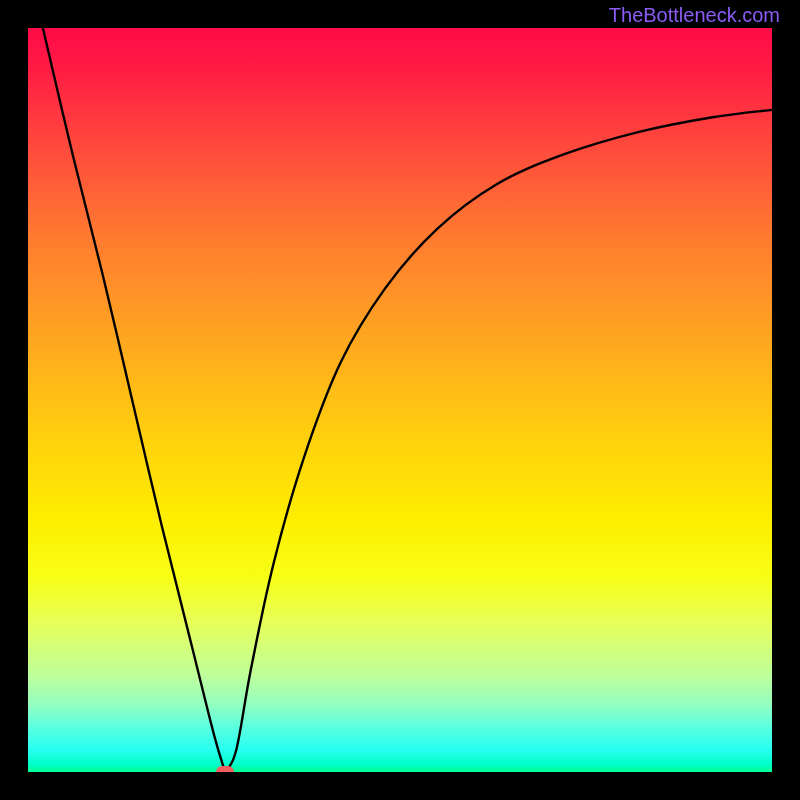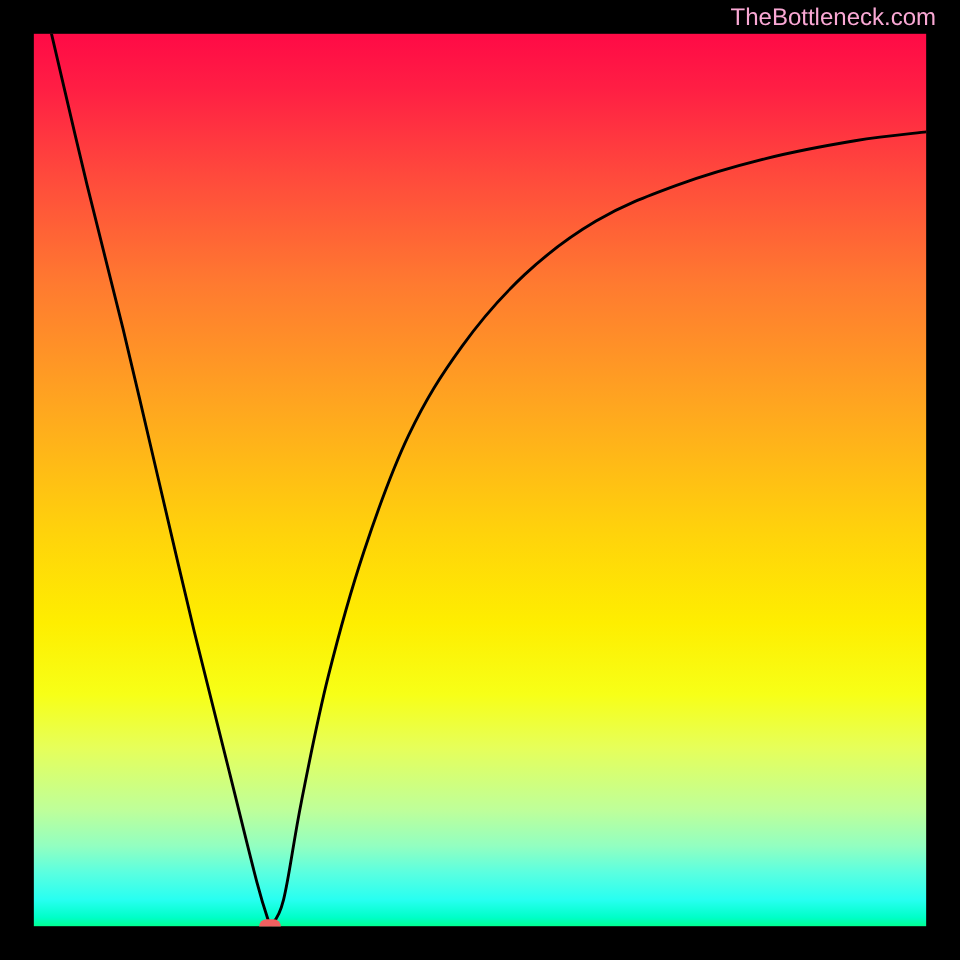--- a/index.html
+++ b/index.html
@@ -8,21 +8,21 @@
     height: 800px;
     background: #000;
     position: relative;
     overflow: hidden;
     font-family: Arial, sans-serif;
   }
   .watermark {
     position: absolute;
     top: 4px;
     right: 20px;
-    color: #f9a8d4;
+    color: #8b5cf6;
     font-size: 20px;
     font-weight: normal;
     z-index: 10;
   }
   .plot-frame {
     position: absolute;
     top: 28px;
     left: 28px;
     width: 744px;
     height: 744px;

